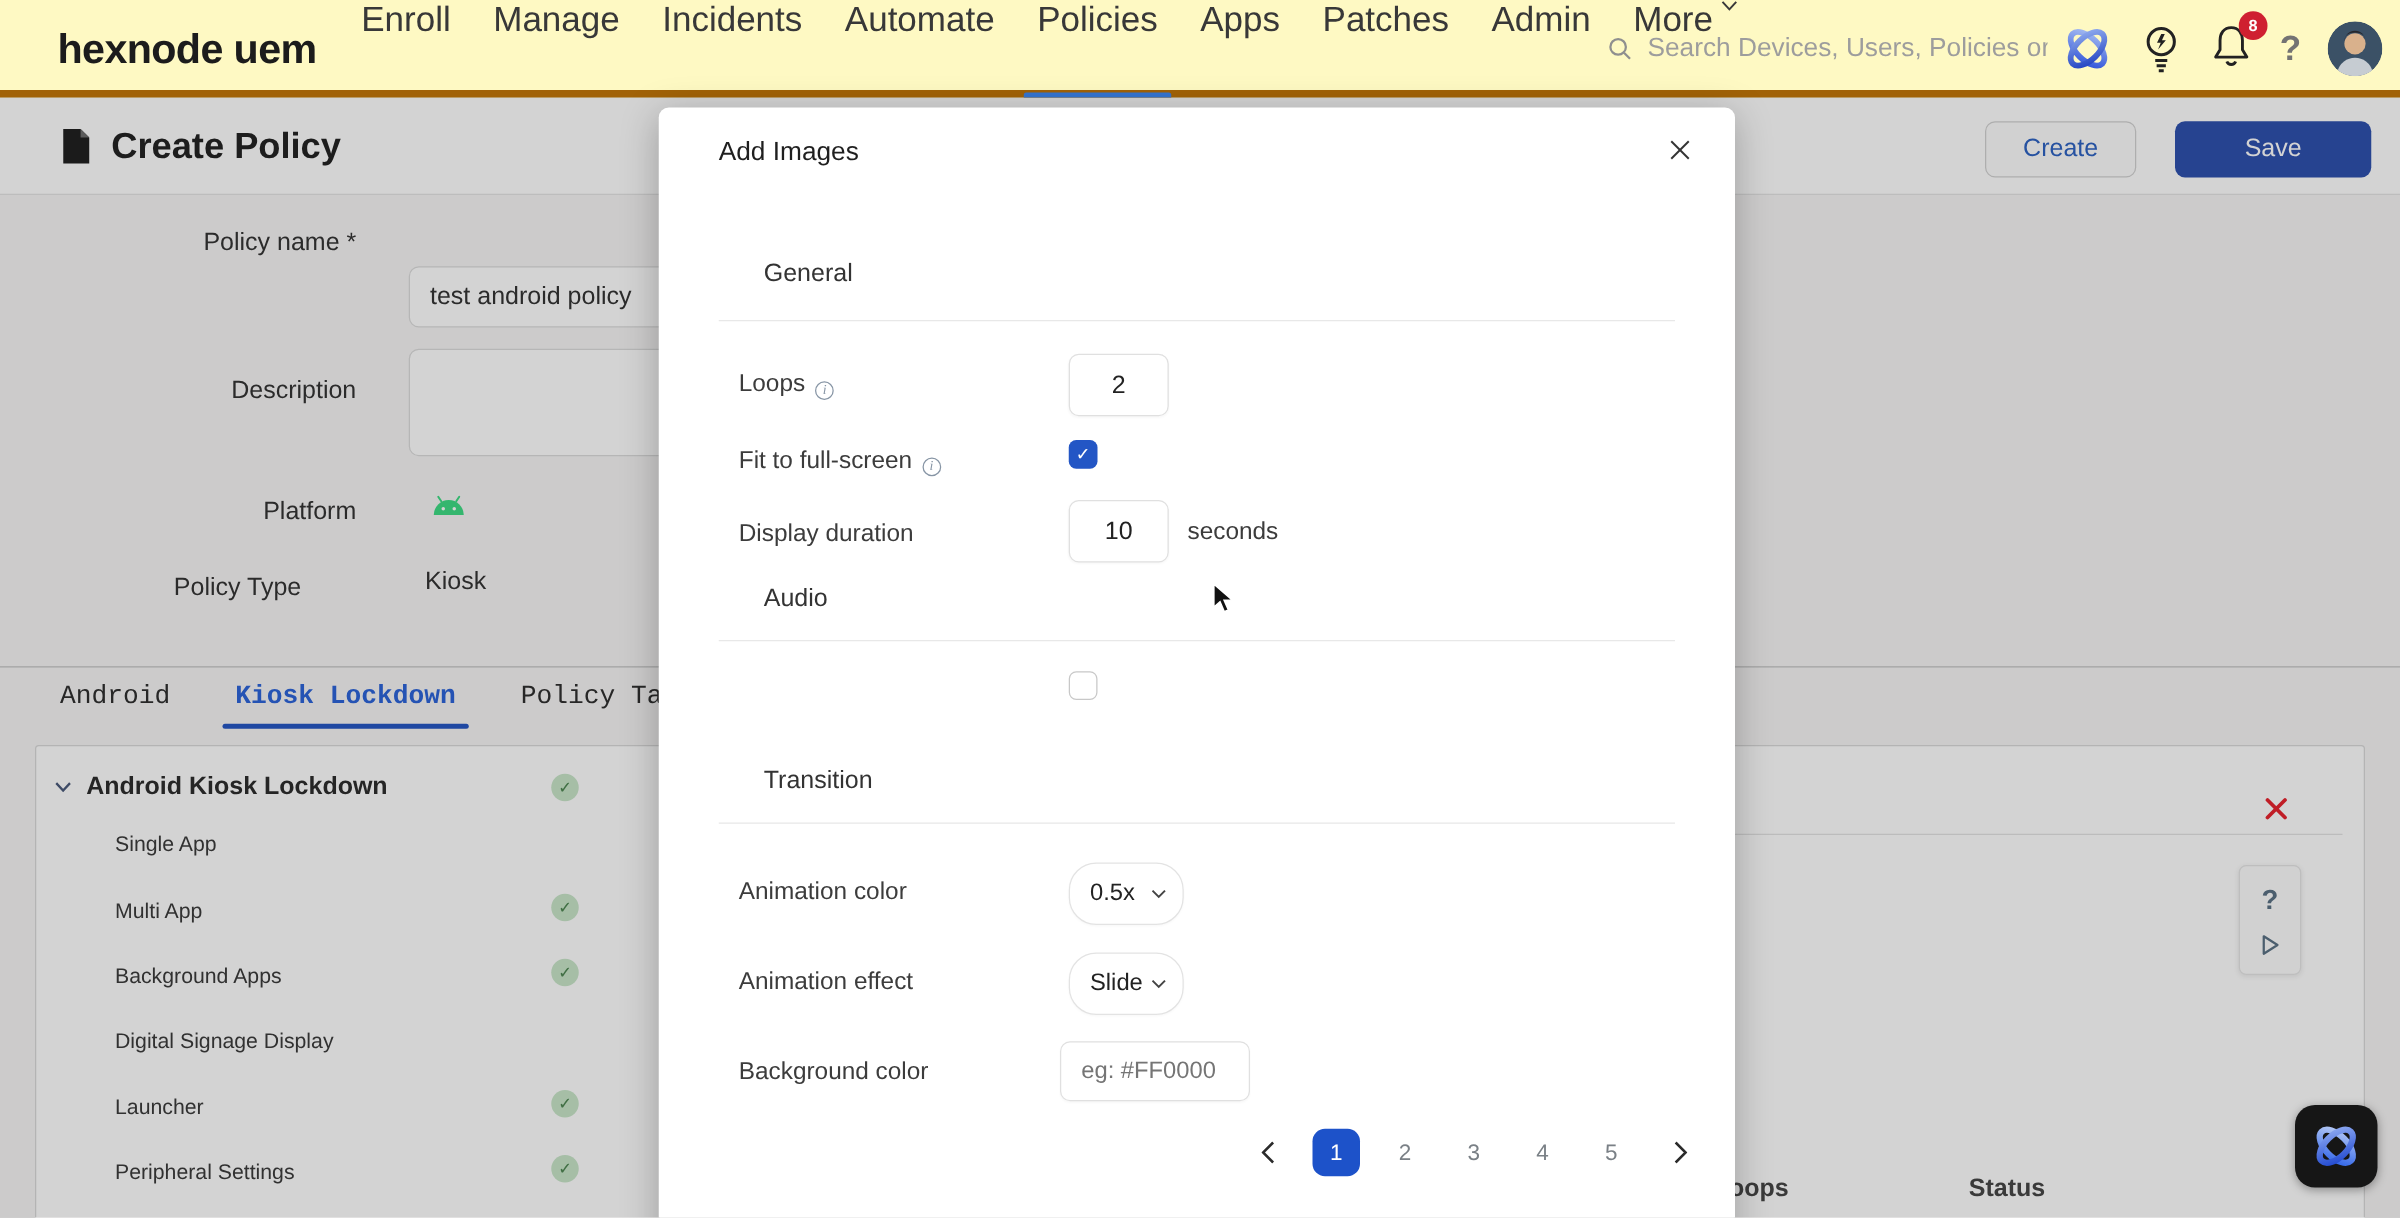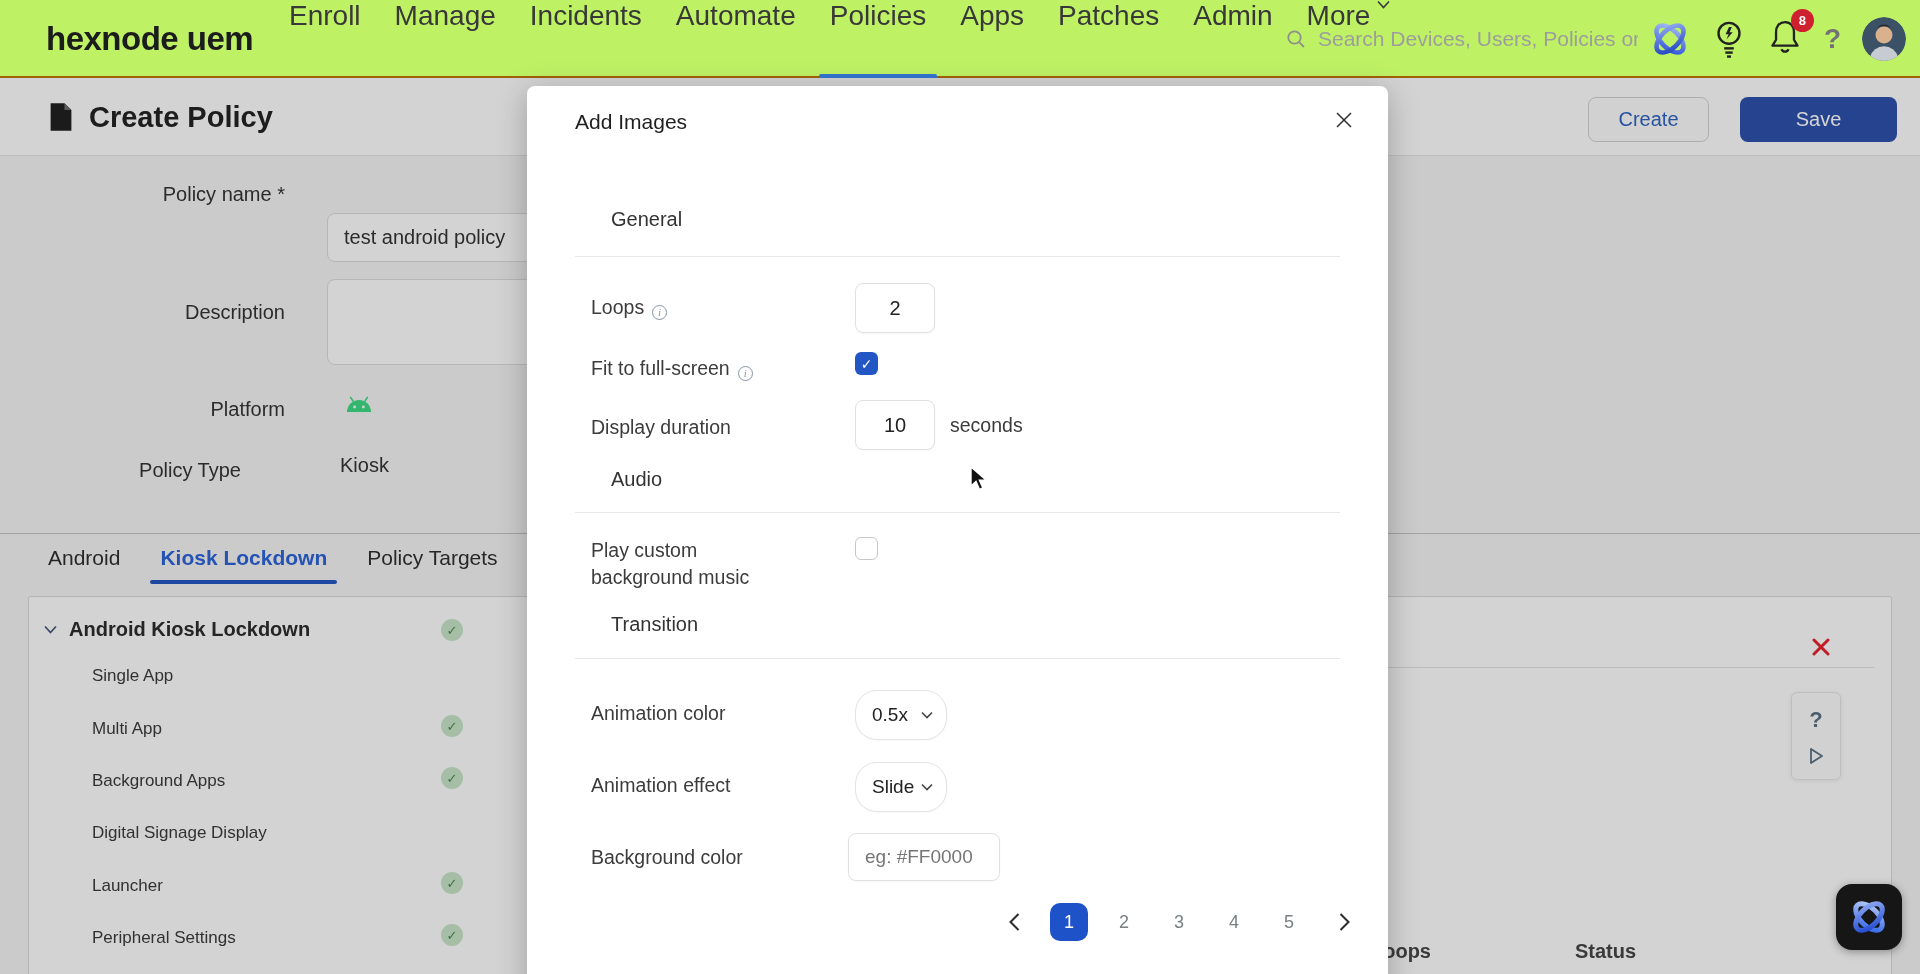--- a/index.html
+++ b/index.html
@@ -1,20 +1,20 @@
 <!DOCTYPE html>
 <html><head>
 <meta charset="utf-8">
 <style>
   * { margin:0; padding:0; box-sizing:border-box; }
   html,body { width:1920px; height:974px; overflow:hidden; }
   body { font-family:"Liberation Sans","DejaVu Sans",sans-serif; background:#cfcdcd; position:relative; }
 
   
-  .navbar { position:absolute; left:0; top:0; width:1920px; height:78px; background:#bef264; border-bottom:2px solid #a16207; z-index:40; }
+  .navbar { position:absolute; left:0; top:0; width:1920px; height:78px; background:#fef9c3; border-bottom:6px solid #a16207; z-index:40; }
   .logo { position:absolute; left:46px; top:0; height:78px; display:flex; align-items:center; font-size:33px; font-weight:800; letter-spacing:-0.5px; color:#1c1c1c; }
   .nav-list { position:absolute; left:272px; top:0; height:78px; display:flex; }
   .nav-item { position:relative; display:flex; align-items:flex-start; gap:7px; padding:0 17px; font-size:28px; color:#383838; cursor:pointer; }
   .nav-item.active::after { content:""; position:absolute; left:6px; right:6px; bottom:0; height:4px; background:#3474d0; border-radius:2px 2px 0 0; }
   .search-wrap { position:absolute; left:1286px; top:0; height:78px; display:flex; align-items:center; gap:12px; }
   .search-wrap input { width:320px; border:none; background:transparent; outline:none; font-size:21px; color:#555; font-family:inherit; }
   .search-wrap input::placeholder { color:#9d9d9d; }
   .icon-group { position:absolute; right:14px; top:0; height:78px; display:flex; align-items:center; gap:21px; }
   .bell-wrap { position:relative; }
   .badge { position:absolute; top:-9px; right:-11px; min-width:23px; height:23px; border-radius:12px; background:#cf2030; color:#fff; font-size:13px; font-weight:700; display:flex; align-items:center; justify-content:center; padding:0 5px; }
@@ -29,21 +29,21 @@
   .btn { position:absolute; height:45px; border-radius:8px; font-size:20px; display:flex; align-items:center; justify-content:center; cursor:pointer; font-family:inherit; }
   .btn-cancel { left:1588px; top:19px; width:121px; background:#fdfdfd; border:1px solid #d2d2d2; color:#2d62c2; }
   .btn-save { left:1740px; top:19px; width:157px; background:#2d50ae; border:none; color:#fff; }
 
   .form-label { position:absolute; width:190px; text-align:right; font-size:20px; color:#333; }
   .text-input { position:absolute; background:#fff; border:1px solid #dcdcdc; border-radius:8px; font-size:20px; color:#333; padding:0 16px; font-family:inherit; outline:none; }
   .platform-icon { position:absolute; left:345px; top:318px; }
   .kiosk-val { position:absolute; left:340px; top:376px; font-size:20px; color:#333; }
 
   .tabs-line { position:absolute; left:0; top:455px; width:1920px; height:1px; background:#c4c4c4; }
-  .tabs { position:absolute; left:36px; top:458px; display:flex; gap:16px; }
+  .tabs { position:absolute; left:36px; top:458px; display:flex; gap:28px;font-family:Liberation Mono, monospace; }
   .tab { padding:10px 12px 14px 12px; font-size:21px; color:#2e2e2e; font-weight:500; cursor:pointer; position:relative; }
   .tab.active { color:#2b63d9; font-weight:600; }
   .tab.active::after { content:""; position:absolute; left:2px; right:2px; bottom:0; height:4px; background:#2456c4; border-radius:2px; }
 
   .panel { position:absolute; left:28px; top:518px; width:1864px; height:420px; background:#fff; border:1px solid #d9d9d9; border-radius:3px; }
 
   .tree-root { position:absolute; left:44px; top:540px; display:flex; align-items:center; gap:12px; font-size:20px; font-weight:700; color:#2b2b2b; }
   .tree-item { position:absolute; left:92px; font-size:17px; color:#3a3a3a; cursor:pointer; }
   .check-circle { position:absolute; left:441px; width:22px; height:22px; border-radius:50%; background:#c8e6c9; color:#4d8651; font-size:13px; display:flex; align-items:center; justify-content:center; }
 
@@ -251,21 +251,20 @@
   <div class="m-label" style="top:269px;"><span>Fit to full-screen</span><span class="info-ic">i</span></div>
   <div class="checkbox checked" style="left:328px; top:266px;">✓</div>
 
   <div class="m-label" style="top:328px;">Display duration</div>
   <input class="m-input" style="left: 328px; top: 314px; width: 80px; height: 50px;" value="10">
   <div class="m-suffix" style="left:423px; top:328px;">seconds</div>
 
   <div class="m-section" style="top:382px;">Audio</div>
   <div class="m-divider" style="top:426px;"></div>
 
-  <div class="m-label" style="top:451px; width:185px;">Play custom background music</div>
   <div class="checkbox" style="left:328px; top:451px;"></div>
 
   <div class="m-section" style="top:527px;">Transition</div>
   <div class="m-divider" style="top:572px;"></div>
 
   <div class="m-label" style="top:614px;">Animation color</div>
   <div class="m-select" style="left:328px; top:604px;">
     <span>0.5x</span>
     <svg width="12" height="8" viewBox="0 0 12 8">
         <polyline points="1,1.5 6,6.5 11,1.5" fill="none" stroke="#444" stroke-width="1.6"></polyline>

